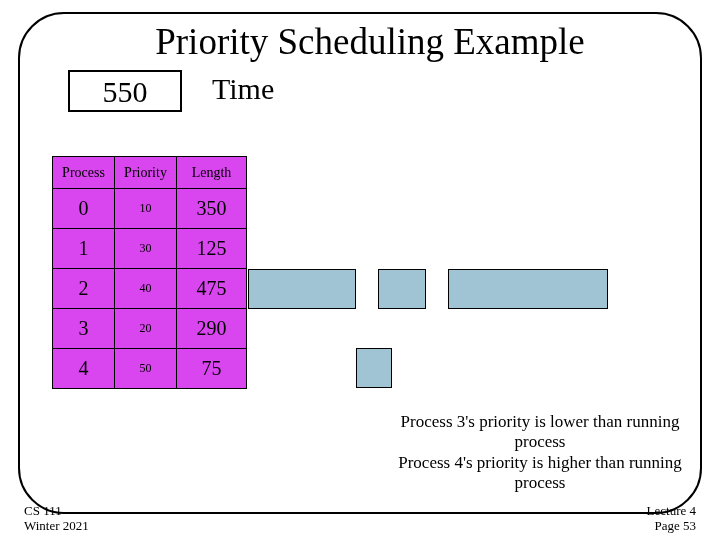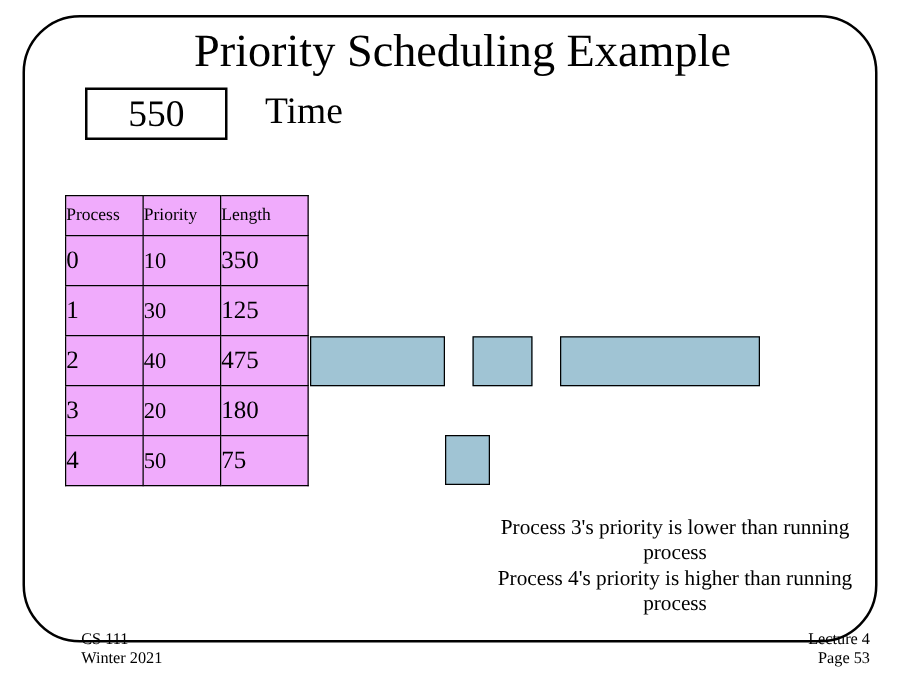--- a/index.html
+++ b/index.html
@@ -38,32 +38,32 @@
     left: 212px; top: 72px;
     font-size: 30px;
   }
   .proc-table {
     position: absolute;
     left: 52px; top: 156px;
     border-collapse: collapse;
   }
   .proc-table th, .proc-table td {
     border: 1.5px solid #000;
-    text-align: left;
+    text-align: center;
     vertical-align: middle;
-    background: #f0abfc;
+    background: #d946ef;
   }
   .proc-table th {
     font-weight: normal;
     font-size: 14px;
     height: 32px;
   }
   .proc-table td { height: 40px; }
   .col-proc { width: 62px; font-size: 20px; }
-  .col-pri  { width: 62px; font-size: 18px; }
+  .col-pri  { width: 62px; font-size: 12px; }
   .col-len  { width: 70px; font-size: 20px; }
 
   .bar {
     position: absolute;
     background: #a0c4d4;
     border: 1.5px solid #000;
   }
   .msg-left {
     position: absolute;
     left: 84px; top: 418px;
@@ -78,21 +78,20 @@
     width: 300px;
     font-size: 17px;
     text-align: center;
     line-height: 1.2;
   }
   .foot-left {
     position: absolute;
     left: 24px; bottom: 6px;
     font-size: 13px;
     line-height: 1.15;
-    margin-left: 41px;
   }
   .foot-right {
     position: absolute;
     right: 24px; bottom: 6px;
     font-size: 13px;
     text-align: right;
     line-height: 1.15;
   }
 </style>
 </head>
@@ -124,21 +123,21 @@
       <td class="col-len">125</td>
     </tr>
     <tr>
       <td class="col-proc">2</td>
       <td class="col-pri">40</td>
       <td class="col-len">475</td>
     </tr>
     <tr>
       <td class="col-proc">3</td>
       <td class="col-pri">20</td>
-      <td class="col-len">180</td>
+      <td class="col-len">290</td>
     </tr>
     <tr>
       <td class="col-proc">4</td>
       <td class="col-pri">50</td>
       <td class="col-len">75</td>
     </tr>
   </tbody>
     </table>
 
   <div class="bar" style="left:248px; top:269px; width:108px; height:40px;"></div>

